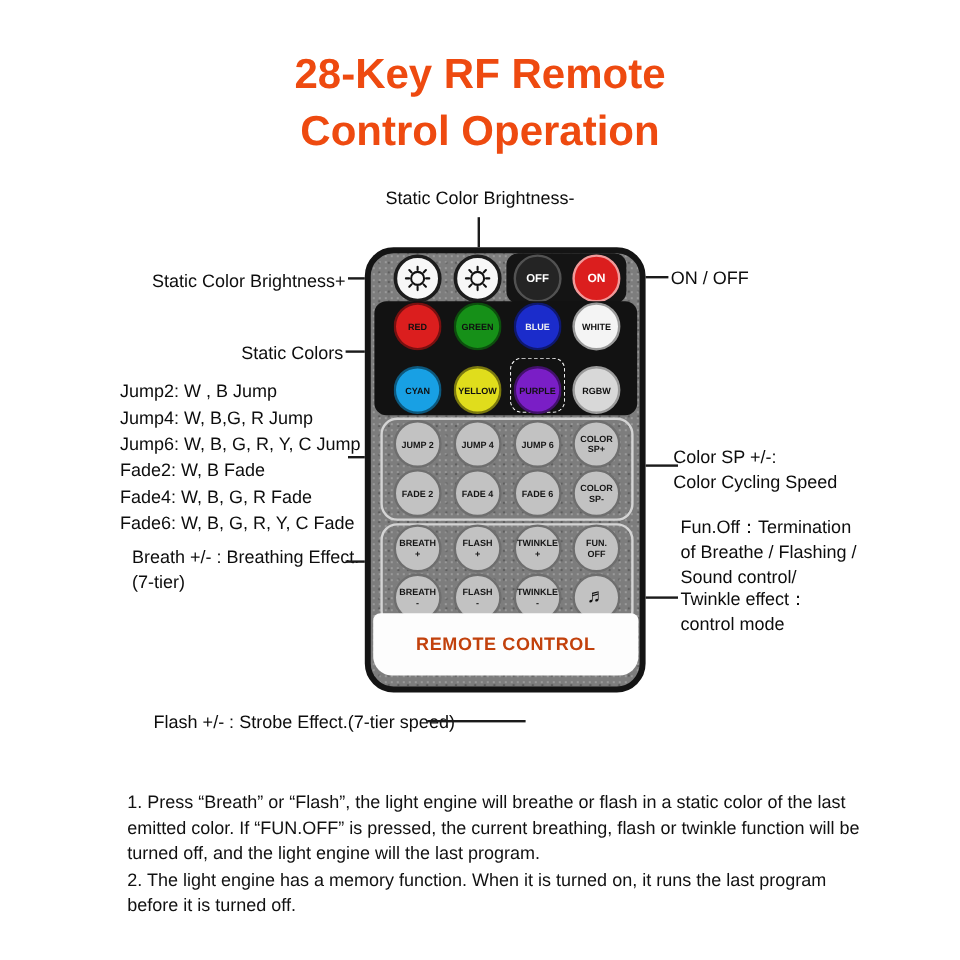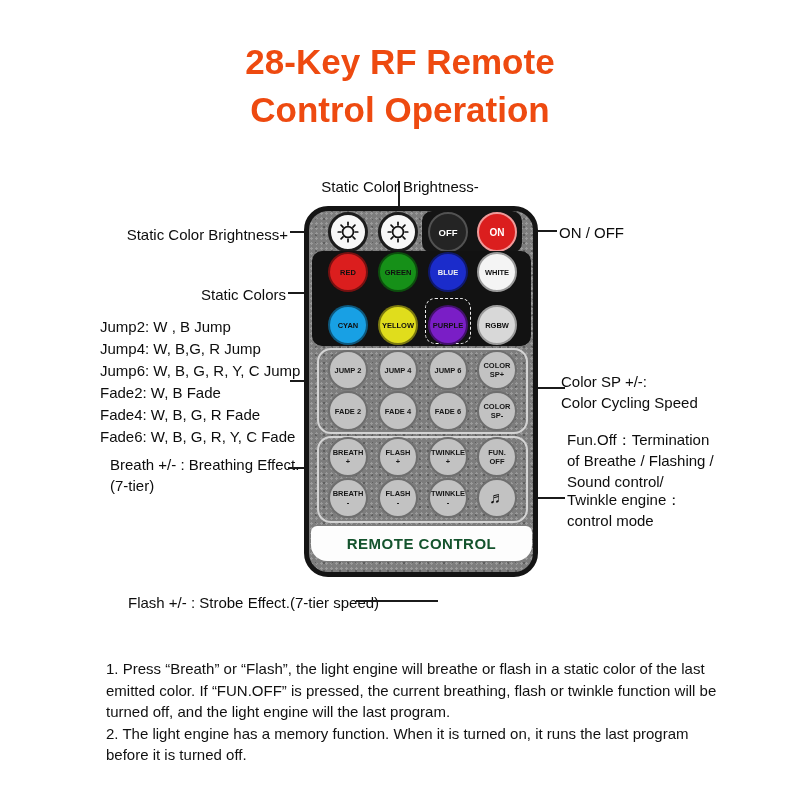--- a/index.html
+++ b/index.html
@@ -46,38 +46,38 @@
                   border:1.6px dashed #efefef;border-radius:10px;box-sizing:border-box;}
 
   .mode-bg{position:absolute;left:8px;top:137px;width:211px;height:86px;
            border:2px solid #d4d4d4;border-radius:14px;box-sizing:border-box;}
   .fx-bg{position:absolute;left:8px;top:225px;width:211px;height:87px;
          border:2px solid #d4d4d4;border-radius:14px;box-sizing:border-box;}
   .gray-btn{background:#c2c2c2;border:2px solid #6e6e6e;color:#161616;
             font-size:7.5px;line-height:9px;white-space:pre-line;}
   .music-glyph{font-size:16px;font-weight:700;color:#101010;line-height:16px;}
 
-  .panel{position:absolute;left:2px;top:315px;width:221px;height:35px;background:#fdfdfd;
+  .panel{position:absolute;left:2px;top:300px;width:221px;height:52px;background:#fdfdfd;
          border-radius:6px 6px 16px 16px;display:flex;align-items:center;justify-content:center;
-         font-weight:700;font-size:15px;letter-spacing:.5px;color:#14532d;}
+         font-weight:700;font-size:15px;letter-spacing:.5px;color:#c2410c;}
 
   .note{position:absolute;left:106px;top:658px;width:612px;font-size:15px;line-height:21.5px;}
   .note-heading{font-weight:700;}
 </style>
 </head>
 <body>
 
 <div class="page">
 
   <div class="title" style="color: rgb(238, 74, 16);">
     <div>28-Key RF Remote</div>
     <div>Control Operation</div>
   </div>
 
-  <div class="ann center-align" style="top:176px;left:300px;width:200px;">Static Color Brightness-</div>
+  <div class="ann center-align" style="top:155px;left:300px;width:200px;">Static Color Brightness-</div>
   <div class="line vline" style="left:398px;top:181px;height:25px;"></div>
 
   <div class="ann right-align" style="top:224px;left:86px;width:202px;">Static Color Brightness+</div>
   <div class="line hline" style="top:231px;left:290px;width:14px;"></div>
 
   <div class="ann" style="top:222px;left:559px;">ON / OFF</div>
   <div class="line hline" style="top:230px;left:538px;width:19px;"></div>
 
   <div class="ann right-align" style="top:284px;left:134px;width:152px;">Static Colors</div>
   <div class="line hline" style="top:292px;left:288px;width:16px;"></div>
@@ -104,21 +104,21 @@
     <div>Sound control/</div>
   </div>
 
   <div class="ann" style="top:454px;left:110px;">
     <div>Breath +/- : Breathing Effect.</div>
     <div>(7-tier)</div>
   </div>
   <div class="line hline" style="top:467px;left:288px;width:16px;"></div>
 
   <div class="ann" style="top:489px;left:567px;">
-    <div>Twinkle engine：</div>
+    <div>Twinkle effect：</div>
     <div>control mode</div>
   </div>
   <div class="line hline" style="top:497px;left:538px;width:27px;"></div>
 
   <div class="ann" style="top:592px;left:128px;">Flash +/- : Strobe Effect.(7-tier speed)</div>
   <div class="line hline" style="top:600px;left:356px;width:82px;"></div>
 
   <div class="remote">
 
     <div class="btn c1 r1 white-btn">

